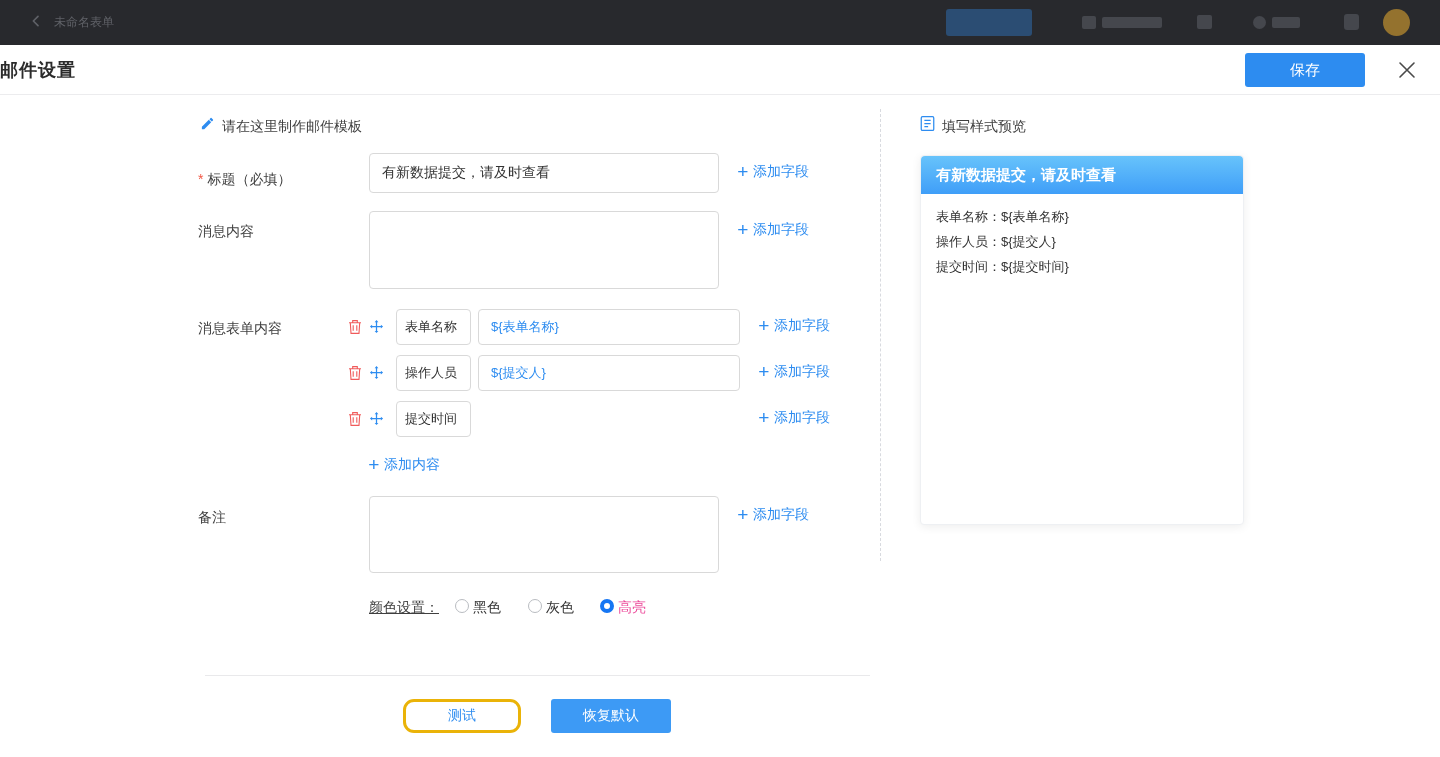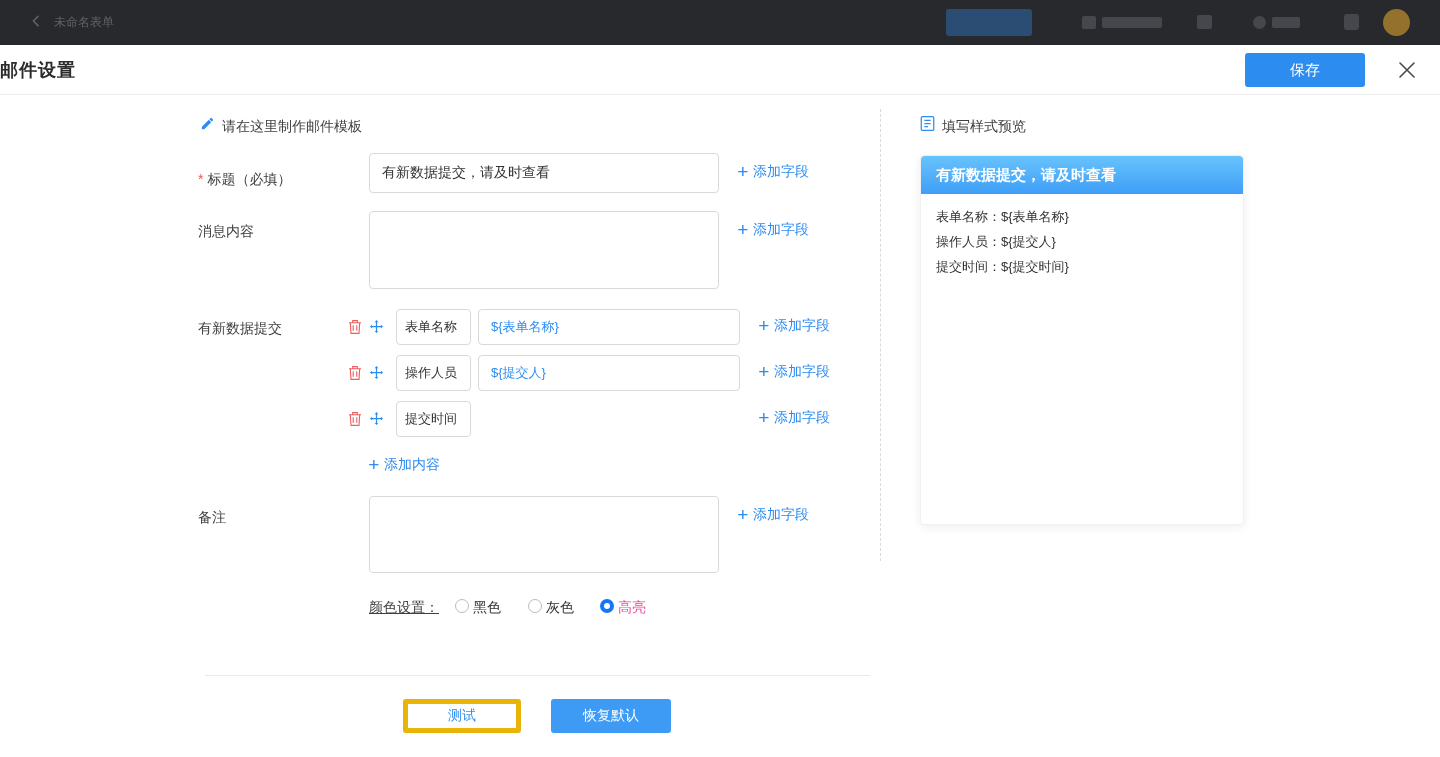--- a/index.html
+++ b/index.html
@@ -67,21 +67,21 @@
   .key-inp { left:396px; width:75px; height:36px; padding:0 8px; font-size:13px; }
   .val-inp { left:478px; width:262px; height:36px; font-size:13px; color:#2d8cf0; }
 
   .lbl-color { left:369px; top:554px;text-decoration:underline; }
   .radio { position:absolute; width:14px; height:14px; border-radius:50%; border:1px solid #b9bcc1; background:#fff; cursor:pointer; }
   .radio.checked { border:4px solid #1676f3; }
   .radio-label { position:absolute; font-size:14px; color:#333; cursor:pointer; }
   .radio-label.hl { color:#ec4899; }
 
   .section-divider { left:205px; top:630px; width:665px; height:1px; background:#e9e9eb; }
-  .test-btn { position:absolute; left:403px; top:654px; width:118px; height:34px; background:#fff; border:5px solid #eab308; border-radius:3px; color:#2d8cf0; font-size:14px; cursor:pointer; font-family:inherit; }
+  .test-btn { position:absolute; left:403px; top:654px; width:118px; height:34px; background:#fff; border:3px solid #eab308; border-radius:11px; color:#2d8cf0; font-size:14px; cursor:pointer; font-family:inherit; }
   .restore-btn { position:absolute; left:551px; top:654px; width:120px; height:34px; background:#3d9af5; border:none; border-radius:3px; color:#fff; font-size:14px; cursor:pointer; font-family:inherit; }
 
   .vdash { position:absolute; left:880px; top:64px; height:452px; width:0; border-left:1px dashed #d8dadf; }
 
   .pv-card { position:absolute; left:920px; top:110px; width:324px; height:370px; background:#fff; border:1px solid #eef0f3; border-radius:4px; box-shadow:0 2px 10px rgba(0,0,0,.07); }
   .pv-header { height:38px; border-radius:4px 4px 0 0; background:linear-gradient(180deg,#67c3fb,#3f9ef8); color:#fff; font-size:15px; font-weight:bold; line-height:38px; padding:0 15px; }
   .pv-body { padding:10px 15px; font-size:13px; color:#333; }
   .pv-line { line-height:25px; }
 </style>
 </head>
@@ -136,21 +136,21 @@
         <span>添加字段</span>
       </span>
 
     <span class="flabel lbl-msg">消息内容</span>
     <textarea class="ta ta-msg" style=""></textarea>
     <span class="add-link al-msg">
         <i class="plus">+</i>
         <span>添加字段</span>
       </span>
 
-    <span class="flabel lbl-form">有新数据提交</span>
+    <span class="flabel lbl-form">消息表单内容</span>
 
     <span class="row-icon" style="left:348px;top:274px;">
       <svg width="14" height="16" viewBox="0 0 14 16" fill="none" stroke="#f05b5b" stroke-width="1.1">
           <path d="M1 3.8h12M4.7 3.5V1.6h4.6v1.9M2.3 3.8l.7 10.6h8l.7-10.6M5.2 6.3v5.5M8.8 6.3v5.5"></path>
         </svg>
     </span>
     <span class="row-icon" style="left:369px;top:274px;">
       <svg width="15" height="15" viewBox="0 0 24 24" fill="#2d8cf0">
           <path d="M12 1.5 15 5h-2v6h6V9l3.5 3L19 15v-2h-6v6h2l-3 3.5L9 19h2v-6H5v2L1.5 12 5 9v2h6V5H9l3-3.5z"></path>
         </svg>

